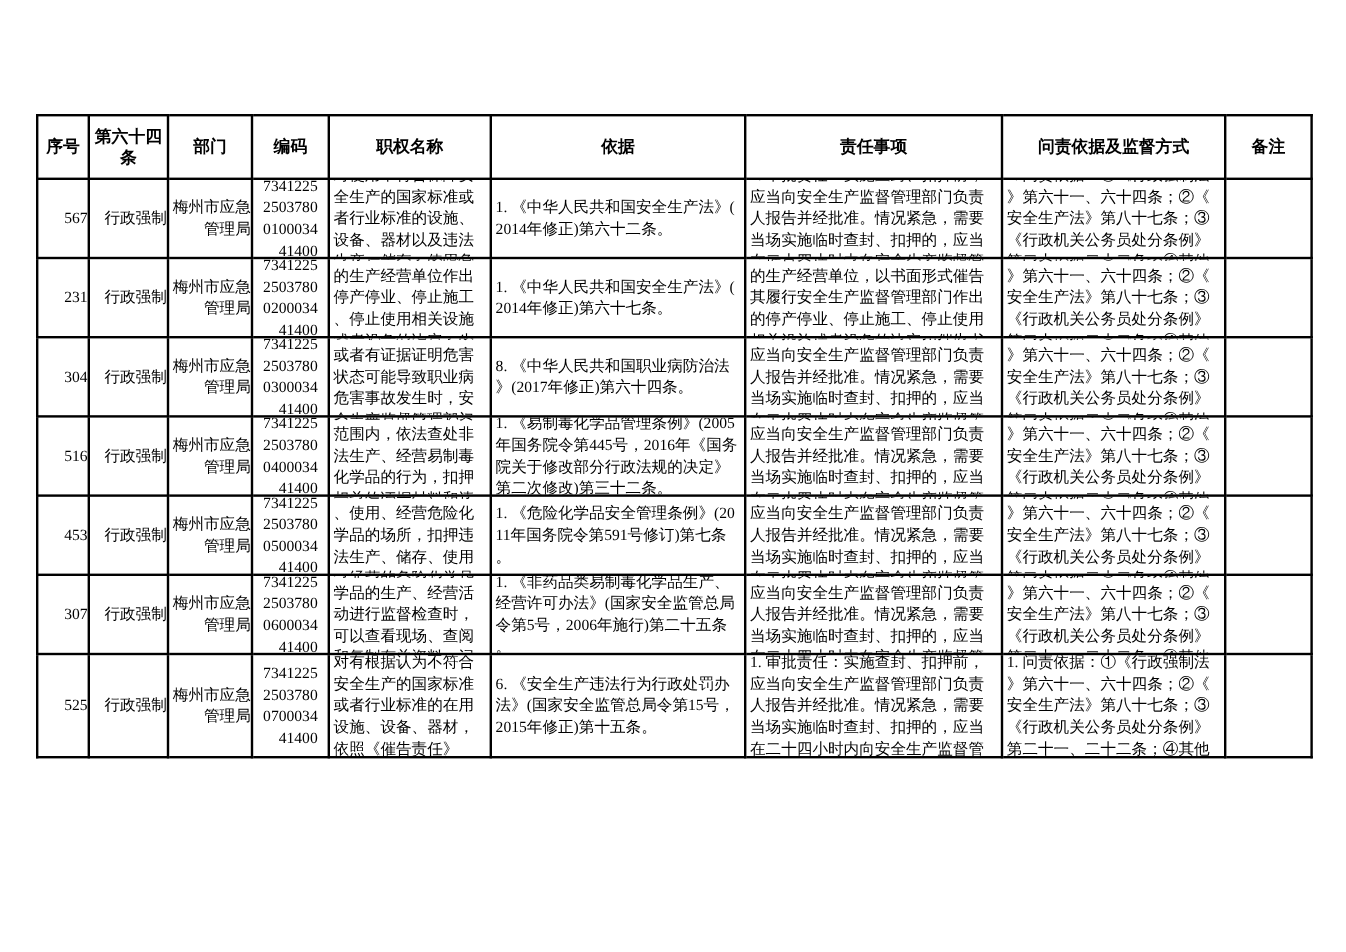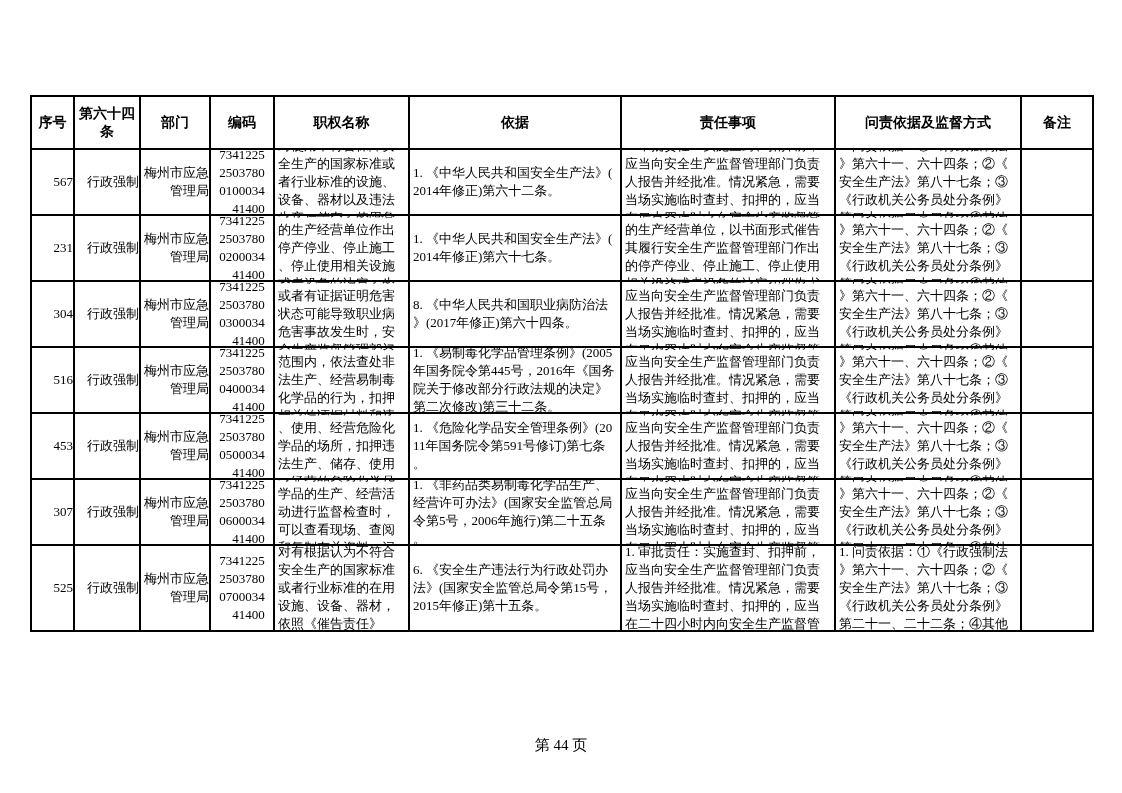--- a/index.html
+++ b/index.html
@@ -446,15 +446,14 @@
           </td>
         <td>
             <div class="clip">
               <div class="txt flow"></div>
             </div>
           </td>
       </tr>
     </tbody>
   </table>
 
-  <div class="footer">第 44 页</div>
 
 </div>
 
 </body></html>

